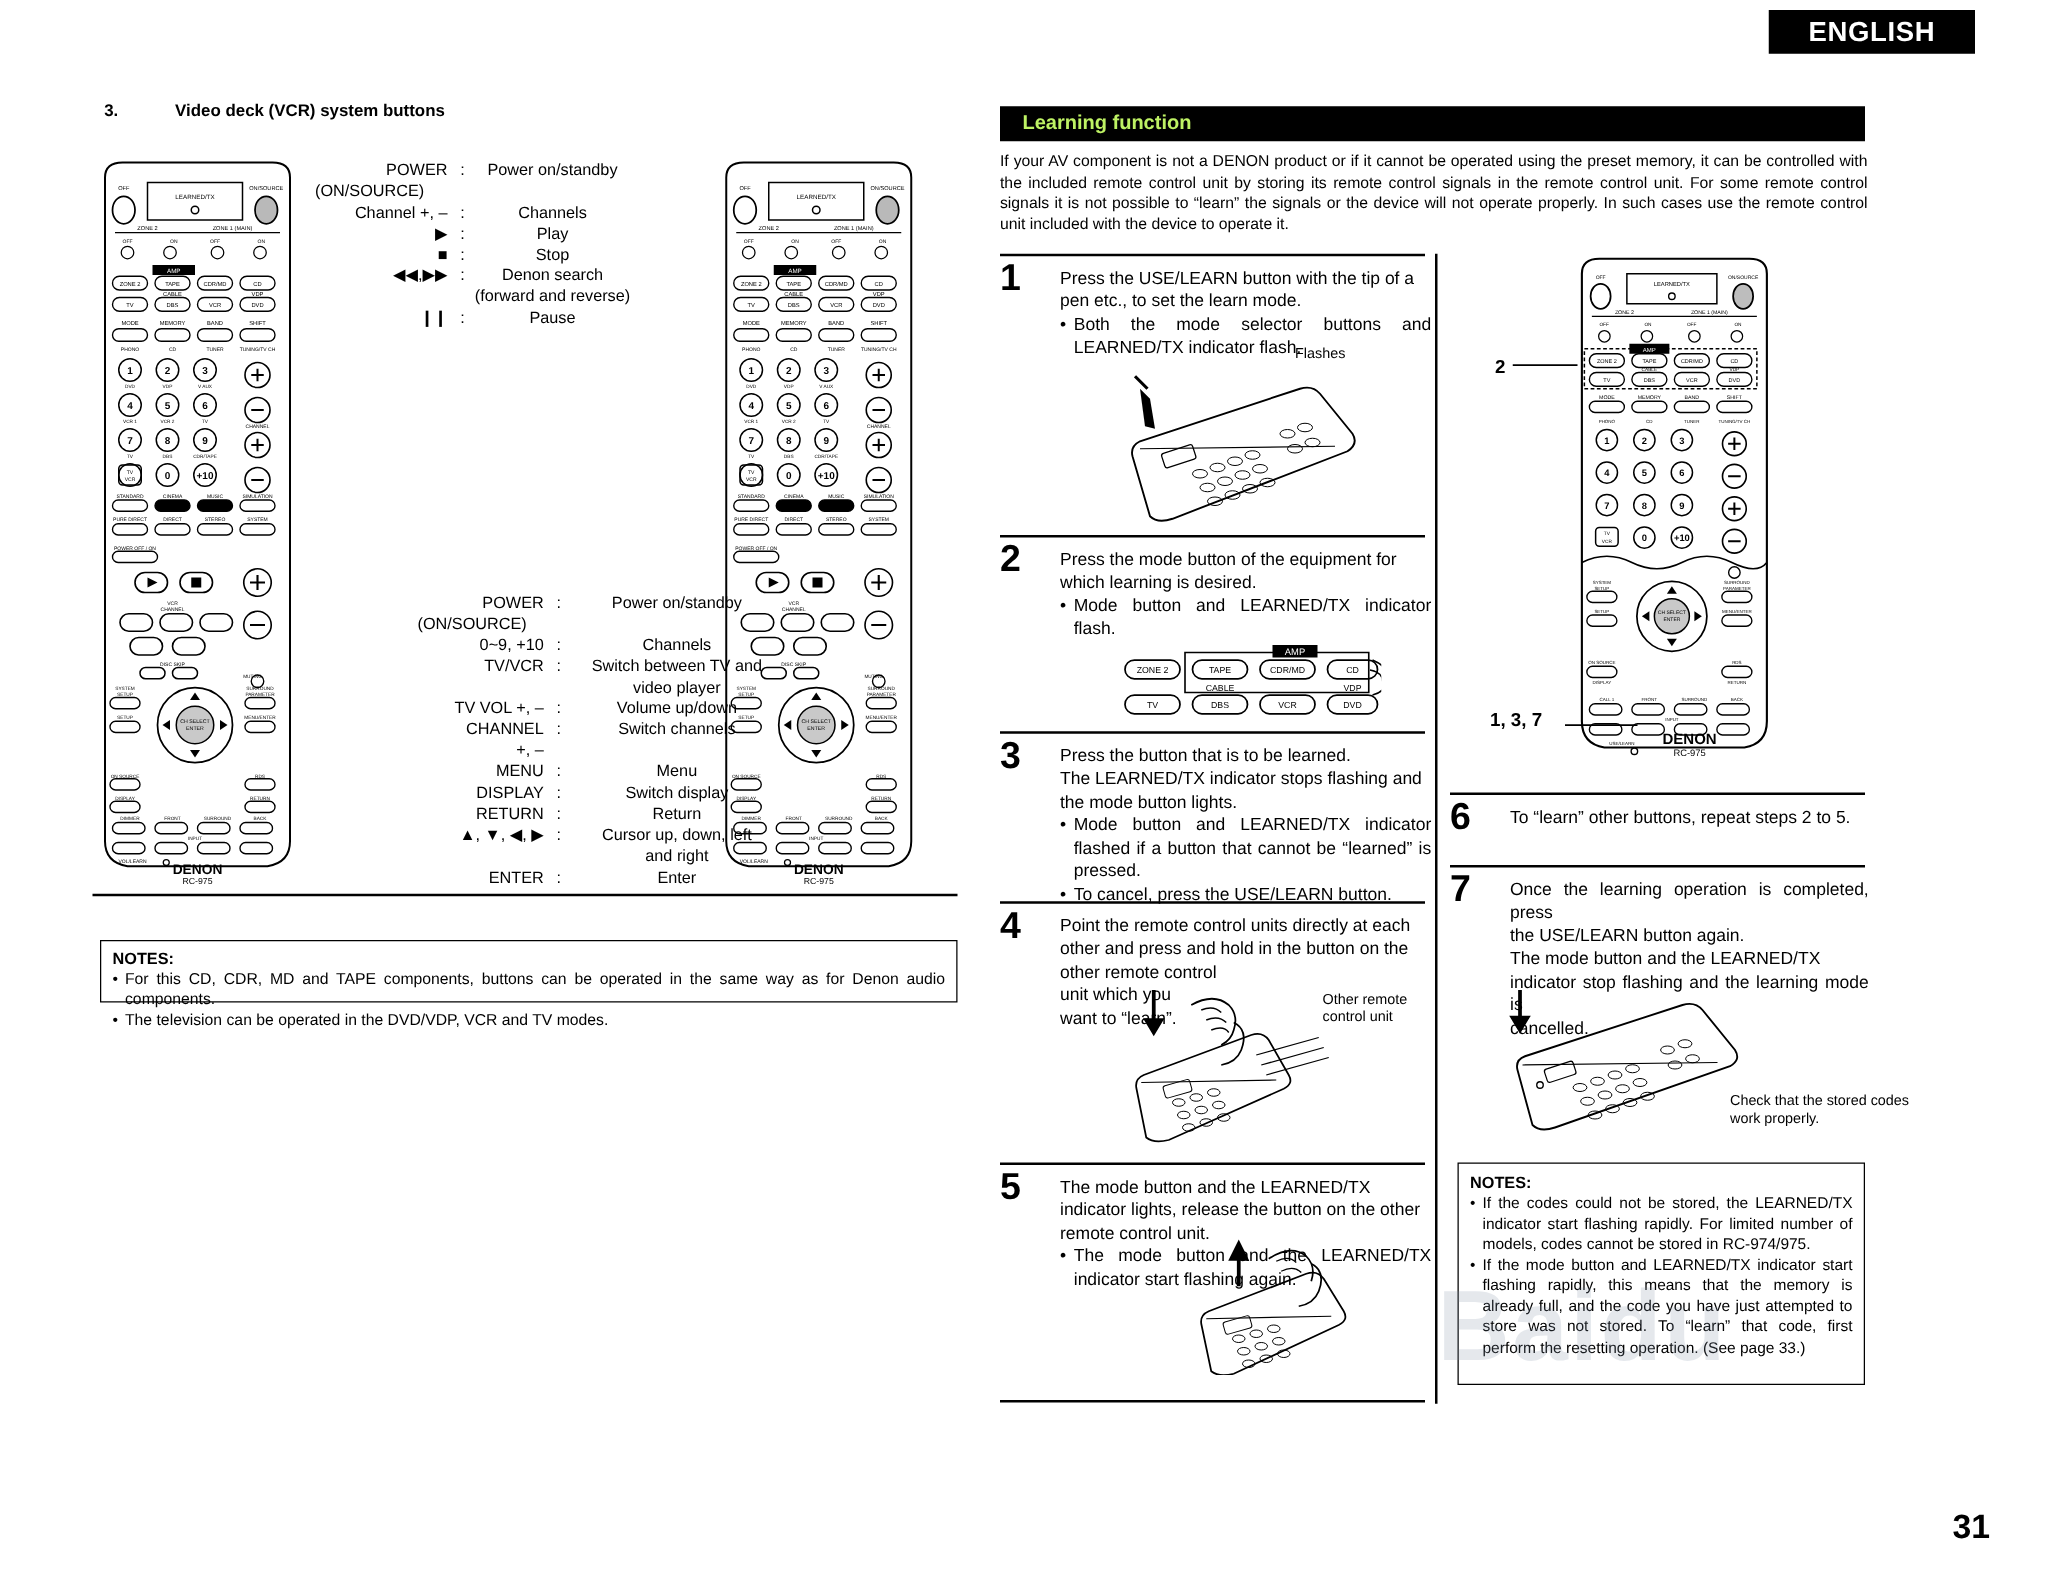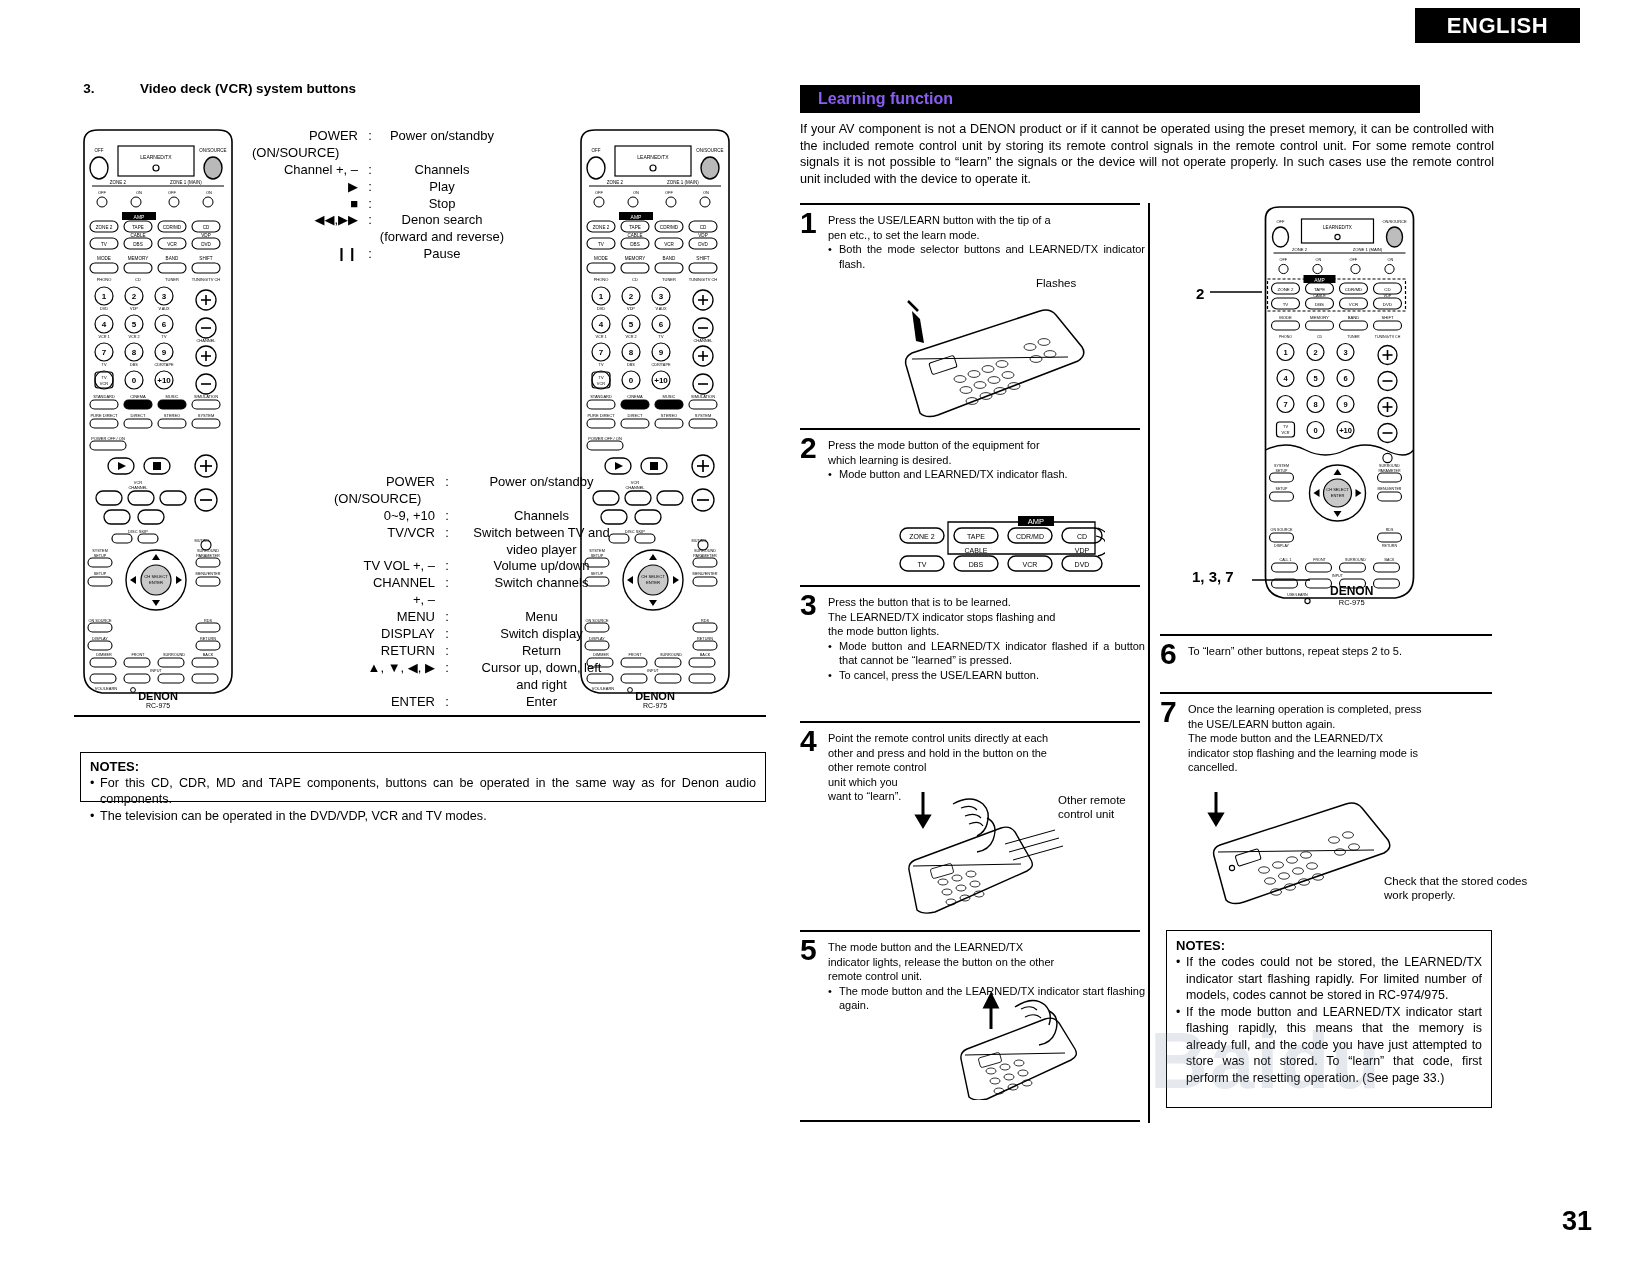--- a/index.html
+++ b/index.html
@@ -46,35 +46,35 @@
   
   .notes-box{position:absolute;border:1.6px solid #000;box-sizing:border-box;}
   #notes-left{left:80px;top:752px;width:686px;height:50px;padding:6px 9px 0 9px;}
   .notes-h{font-weight:bold;font-size:13px;margin-bottom:1px;}
   .note-li{display:flex;font-size:12.6px;line-height:1.30;}
   .note-li .bl{width:10px;flex:none;}
   .note-li .tx{flex:1;}
 
   
   .black-bar{
-    position:absolute;left:800px;top:85px;width:620px;height:28px;background:#000;
-    color:#8b5cf6;font-weight:bold;font-size:16px;display:flex;align-items:center;
+    position:absolute;left:800px;top:85px;width:692px;height:28px;background:#000;
+    color:#bef264;font-weight:bold;font-size:16px;display:flex;align-items:center;
     padding-left:18px;box-sizing:border-box;
   }
   #intro{position:absolute;left:800px;top:121px;width:694px;}
 
   .rule{position:absolute;background:#000;height:1.6px;}
   .vrule{position:absolute;background:#000;width:1.6px;}
 
   .step{position:absolute;}
   .step .snum{
     position:absolute;left:0;top:-5px;font-weight:bold;font-size:30px;line-height:1;
     font-family:"Liberation Sans",sans-serif;
   }
-  .step .stxt{margin-left:28px;font-size:11px;line-height:1.32;}
+  .step .stxt{margin-left:48px;font-size:14px;line-height:1.32;}
   .sub-li{display:flex;}
   .sub-li .bl{width:11px;flex:none;}
   .sub-li .tx{flex:1;}
 
   
   .lbl{position:absolute;font-size:11.5px;}
   .lbl-b{position:absolute;font-size:15px;font-weight:bold;}
 
   
   #notes-right{left:1166px;top:930px;width:326px;height:178px;padding:7px 9px 0 9px;}

